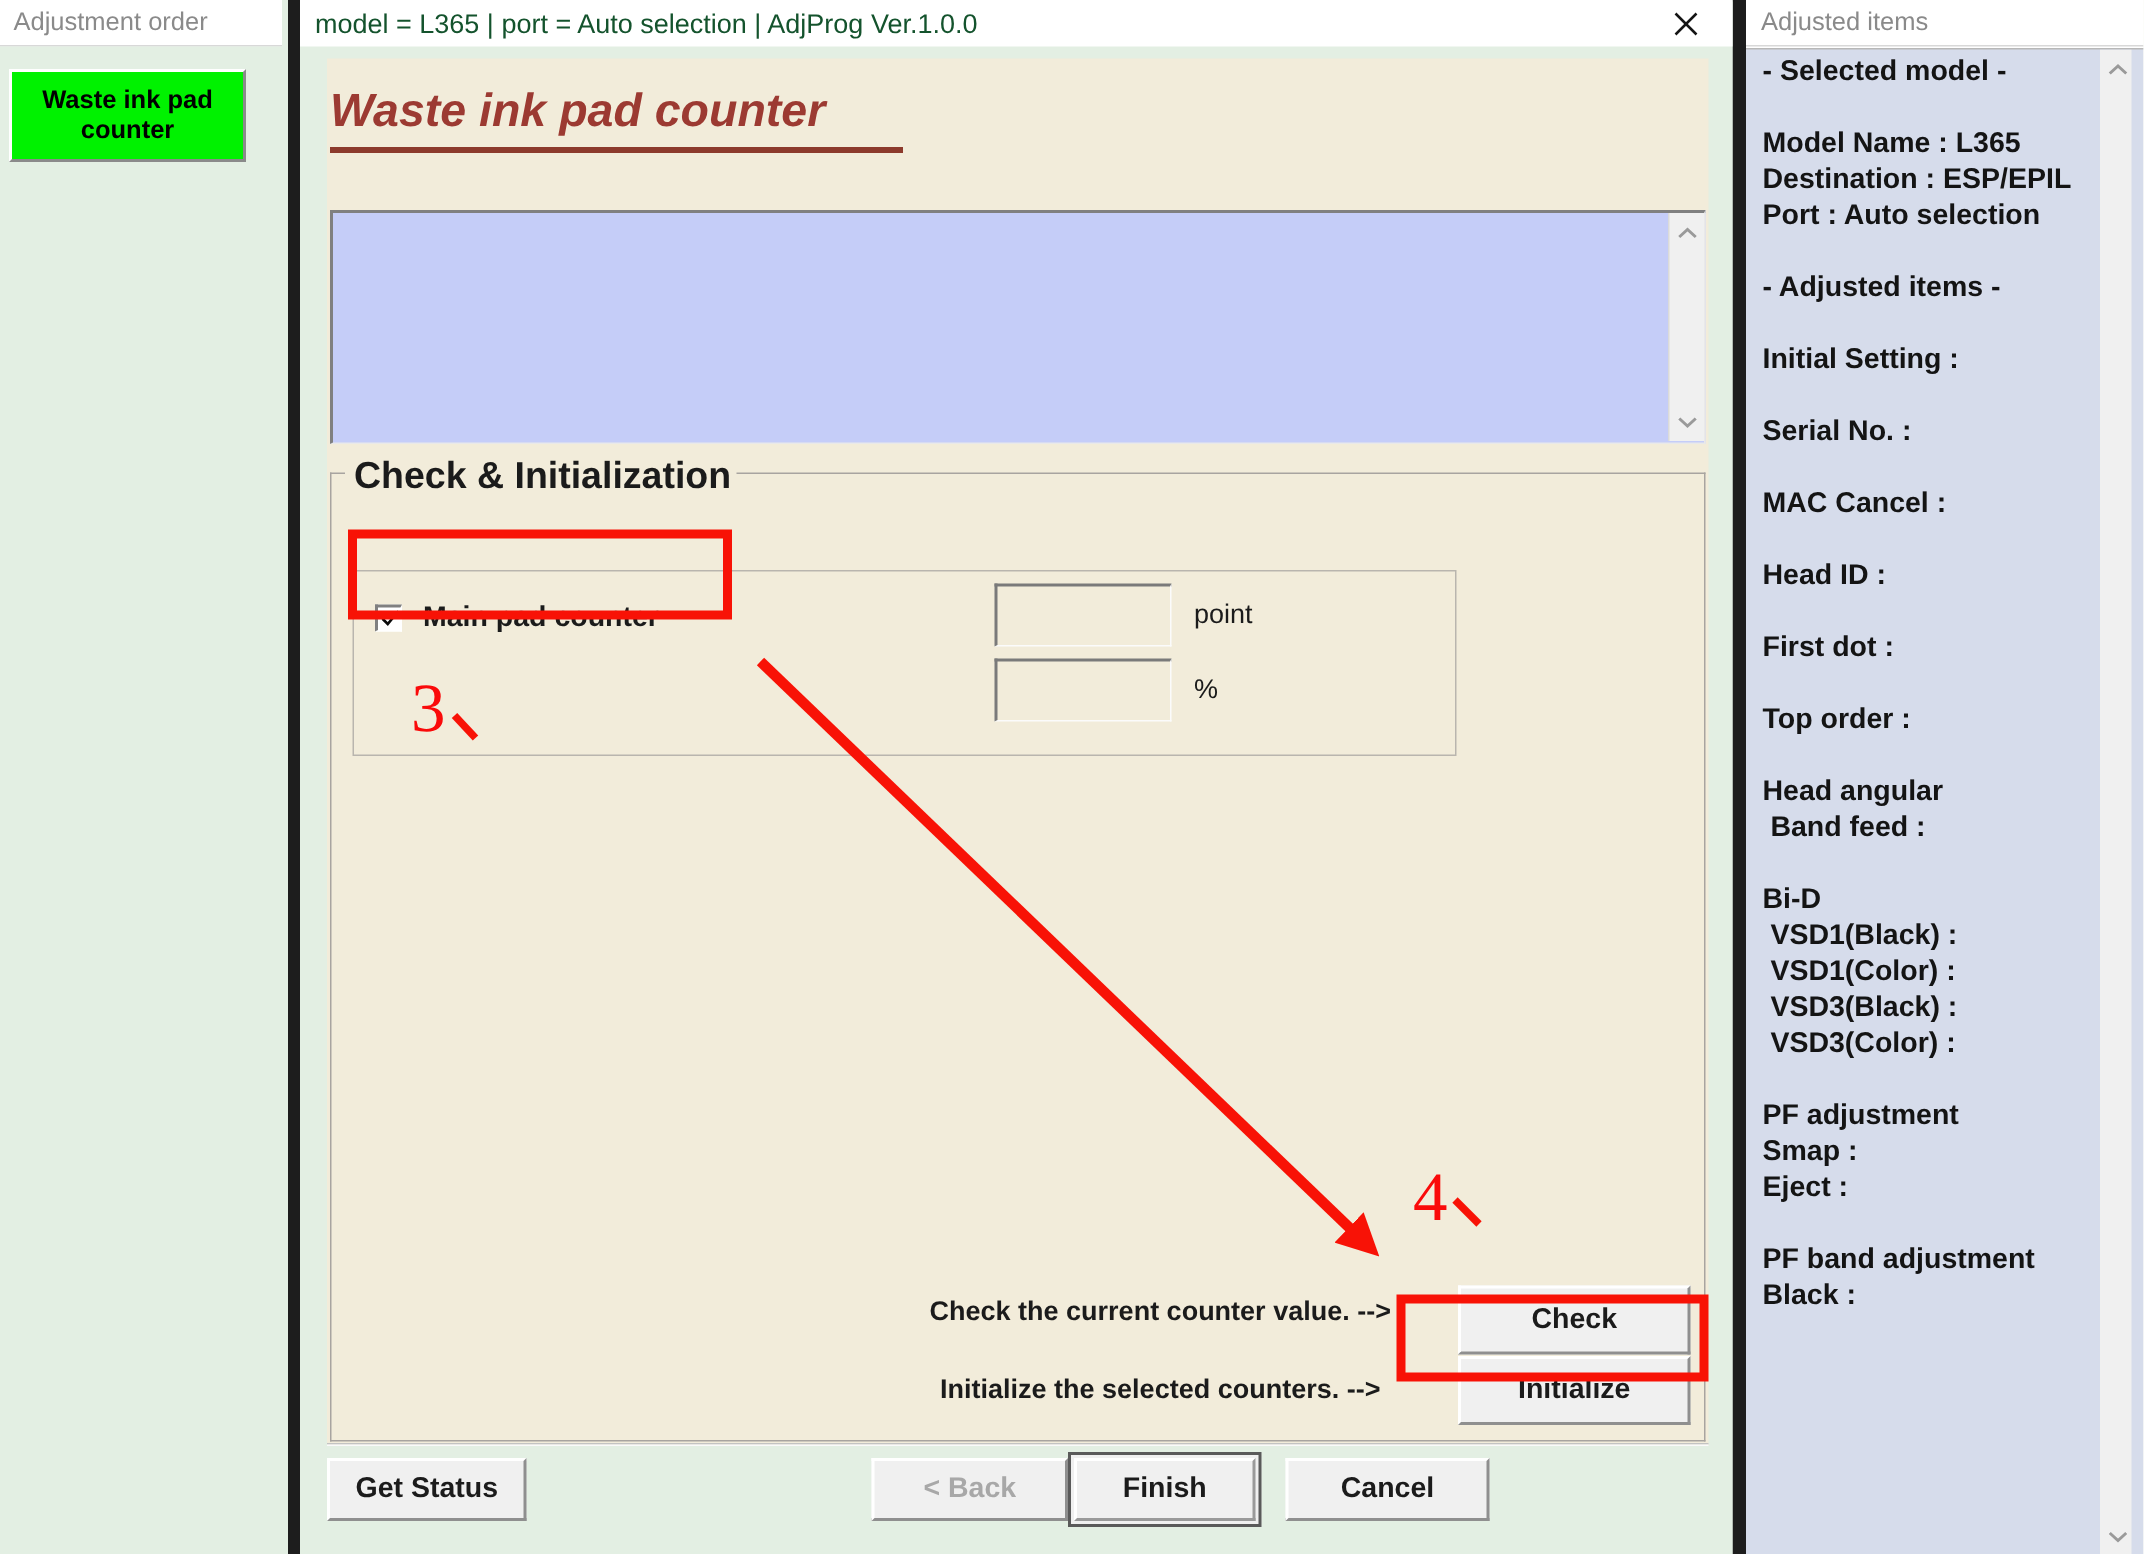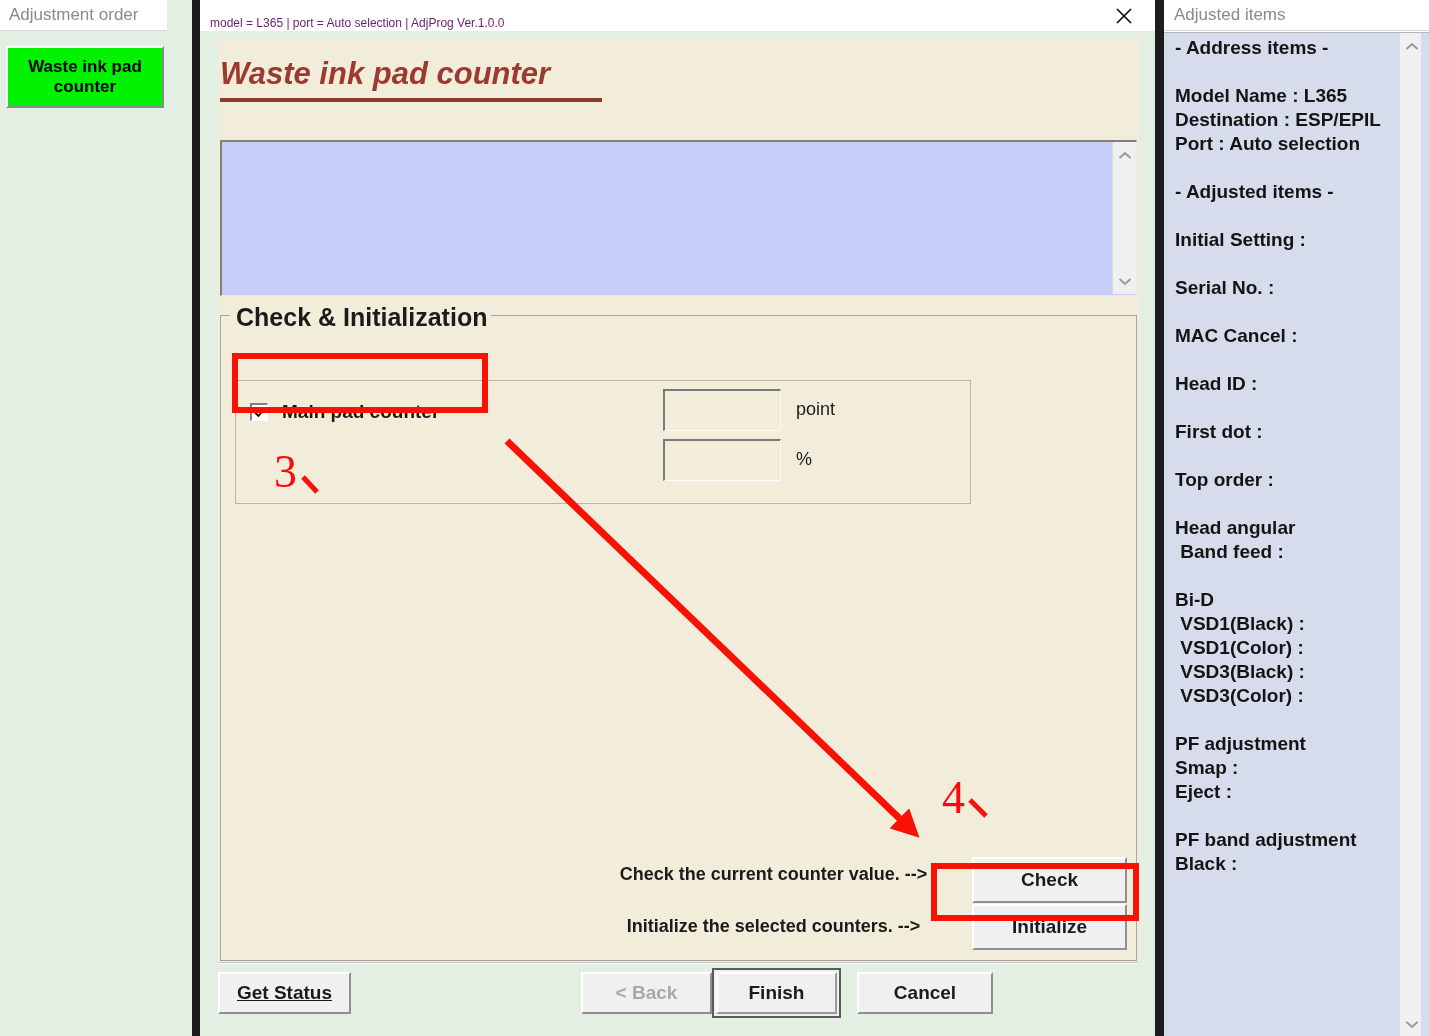--- a/index.html
+++ b/index.html
@@ -18,21 +18,21 @@
   }
 
   
   #left-panel {
     position: absolute; left: 0; top: 0;
     width: 192px; height: 1036px;
     background: #e3efe3;
   }
   #left-header {
     position: absolute; left: 0; top: 0;
-    width: 167px; height: 31px;
+    width: 188px; height: 31px;
     background: #ffffff;
     border-bottom: 1px solid #d8d8d8;
   }
   #left-header-label {
     position: absolute; left: 9px; top: 5px;
     font-size: 17px; color: #8a8a8a;
     font-family: "Liberation Sans", sans-serif;
     white-space: nowrap;
   }
   #left-list {
@@ -76,22 +76,22 @@
     position: absolute; left: 200px; top: 0;
     width: 955px; height: 1036px;
     background: #e3efe3;
   }
   #titlebar {
     position: absolute; left: 0; top: 0;
     width: 955px; height: 31px;
     background: #ffffff;
   }
   #titlebar-text {
-    position: absolute; left: 10px; top: 16px;
-    font-size: 12px; color: #701a75;
+    position: absolute; left: 10px; top: 6px;
+    font-size: 18px; color: #14532d;
     white-space: nowrap;
   }
   #close-btn {
     position: absolute; right: 18px; top: 3px;
     width: 26px; height: 26px;
     display: flex; align-items: center; justify-content: center;
     cursor: pointer;
   }
   #close-btn svg { display: block; }
 
@@ -246,21 +246,21 @@
   #btn-check { left: 751px; top: 542px; width: 155px; height: 46px; }
   #btn-initialize { left: 751px; top: 589px; width: 155px; height: 46px; }
 
   
   #footer-sep {
     position: absolute; left: 18px; top: 962px;
     width: 921px; height: 2px;
     border-top: 1px solid #c3c3c3;
     border-bottom: 1px solid #fafafa;
   }
-  #btn-getstatus { left: 18px; top: 972px; width: 133px; height: 42px; text-decoration: underline; }
+  #btn-getstatus { left: 18px; top: 972px; width: 133px; height: 42px; }
   #btn-back {
     left: 381px; top: 972px; width: 131px; height: 42px;
     color: #a8a8a8; font-weight: bold;
   }
   #btn-finish {
     left: 512px; top: 968px; width: 129px; height: 50px;
     border: 2px solid #5a5a5a;
     background: #f0f0f0;
   }
   #btn-finish .inner-bevel {
@@ -439,21 +439,21 @@
       <span>Cancel</span>
     </div>
   </div>
 
   <div id="right-panel">
     <div id="right-header">
       <div id="right-header-label">Adjusted items</div>
     </div>
     <div id="right-list">
       <div id="right-items">
-          <div class="ritem">- Address items -</div>
+          <div class="ritem">- Selected model -</div>
           <div class="ritem blank">&nbsp;</div>
           <div class="ritem">Model Name : L365</div>
           <div class="ritem">Destination : ESP/EPIL</div>
           <div class="ritem">Port : Auto selection</div>
           <div class="ritem blank">&nbsp;</div>
           <div class="ritem">- Adjusted items -</div>
           <div class="ritem blank">&nbsp;</div>
           <div class="ritem">Initial Setting :</div>
           <div class="ritem blank">&nbsp;</div>
           <div class="ritem">Serial No. :</div>

